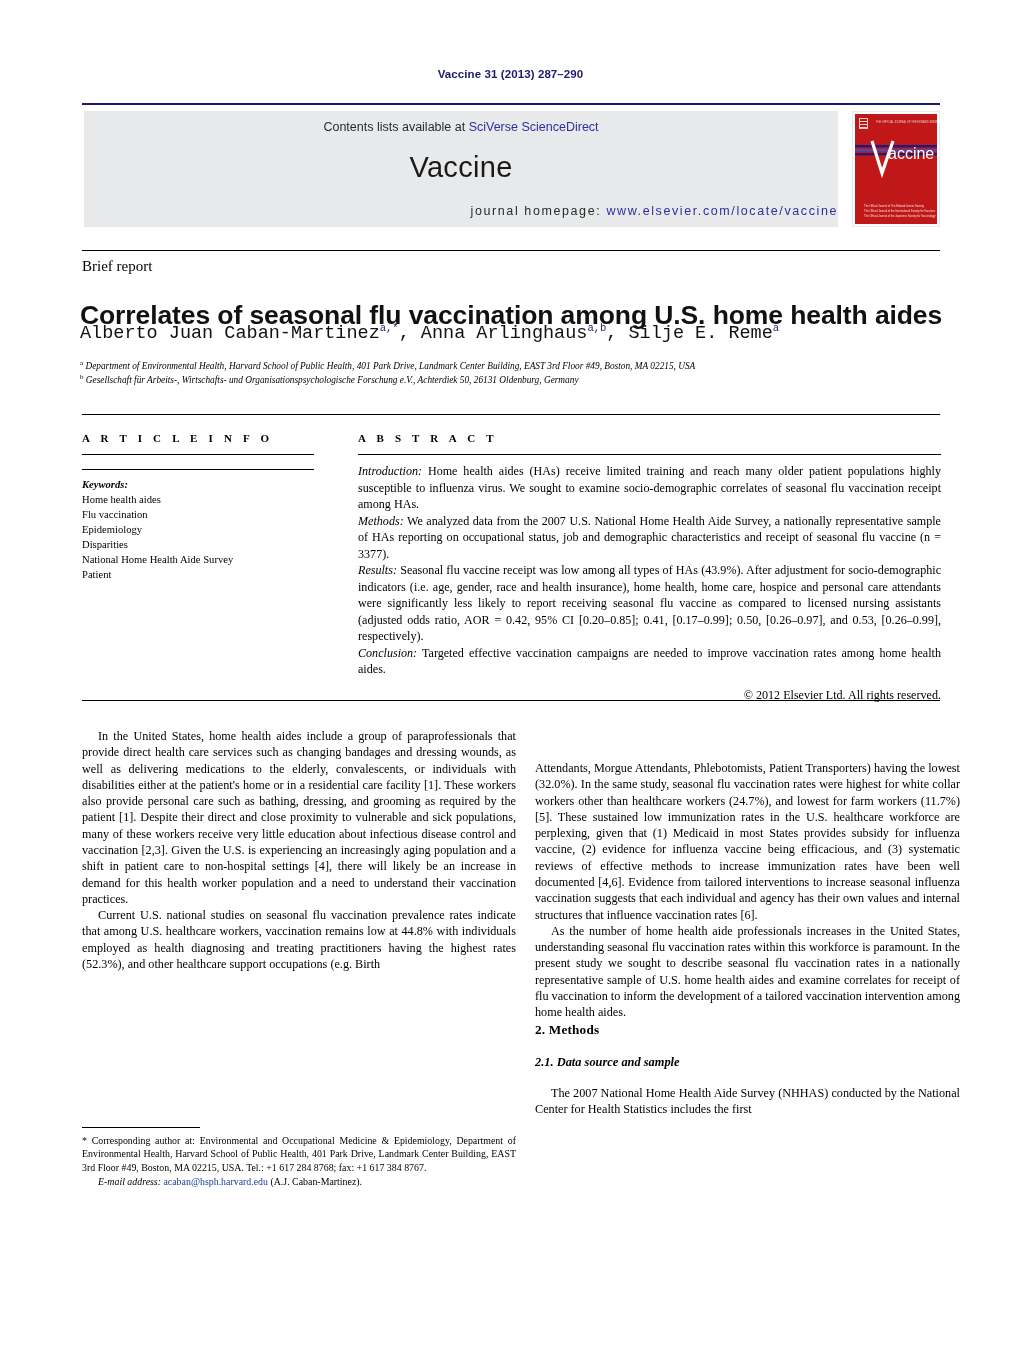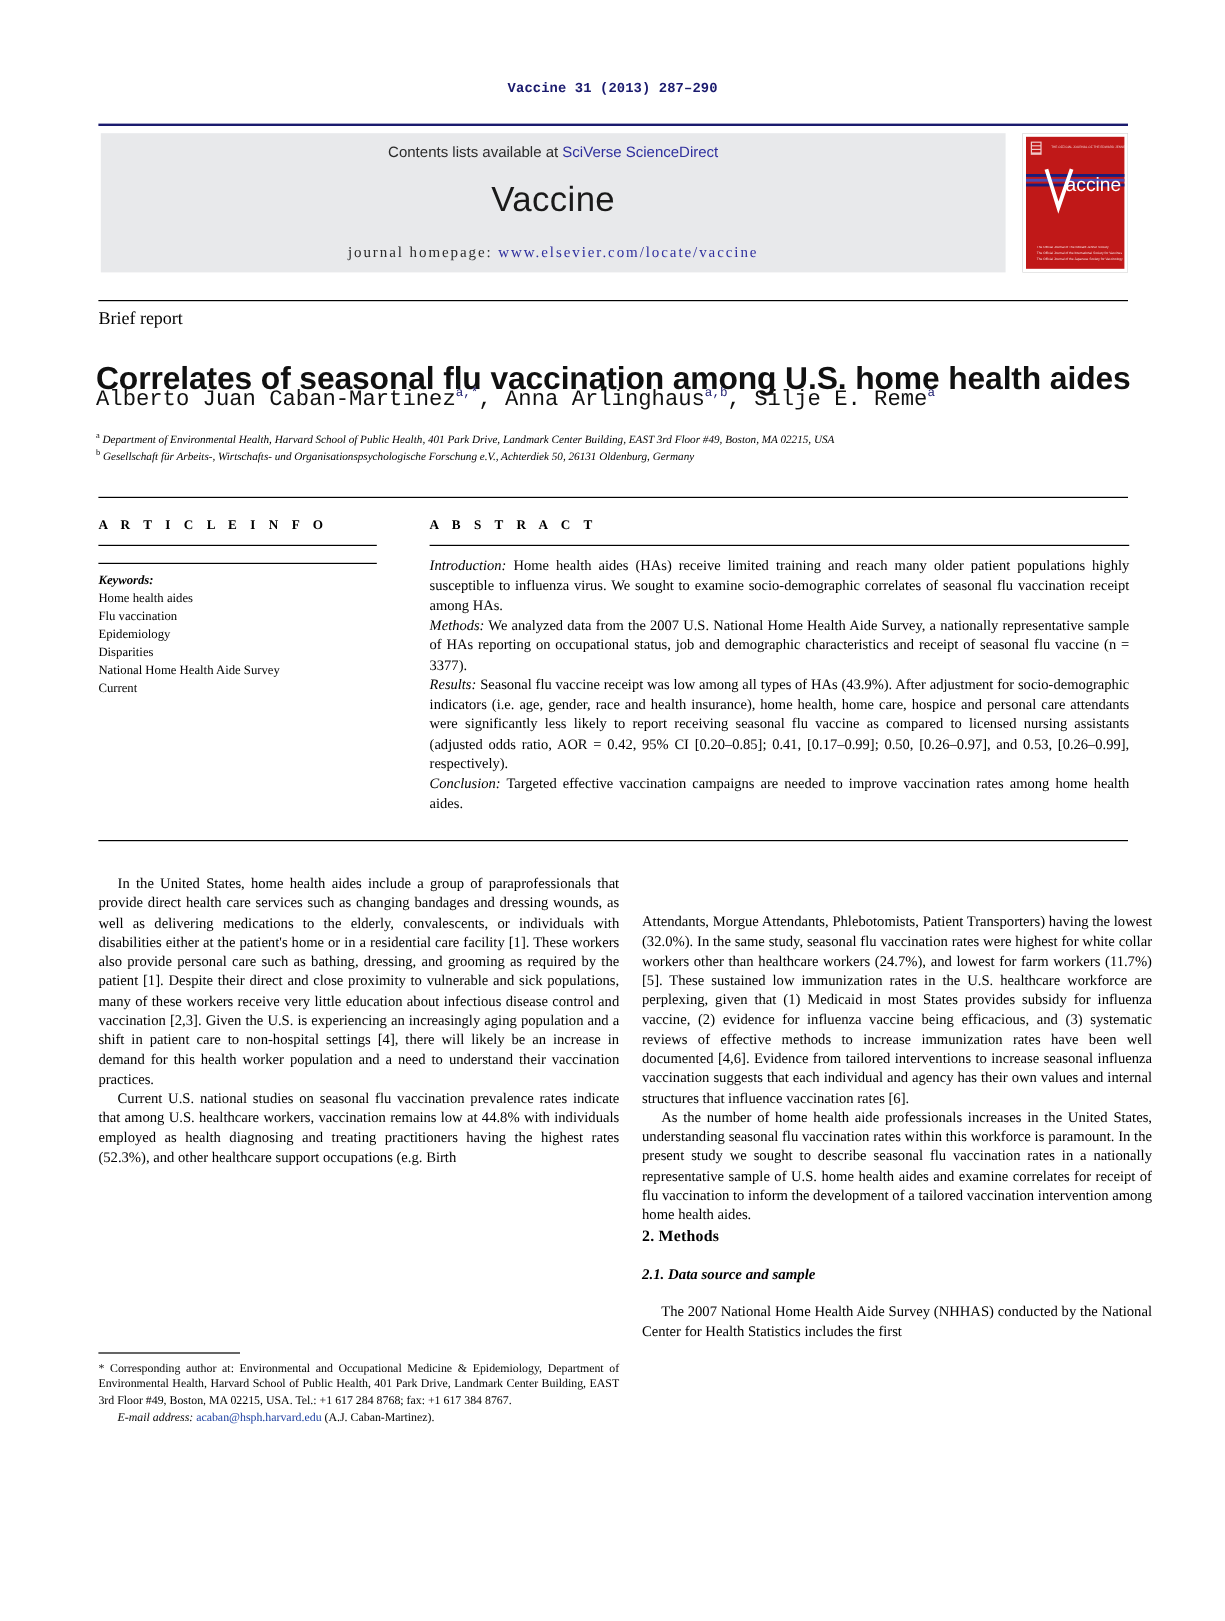--- a/index.html
+++ b/index.html
@@ -20,21 +20,21 @@
     left: 0; top: 0;
     width: 1021px;
     height: 1351px;
   }
 
   
   .running-head {
     position: absolute;
     top: 68px; left: 0; width: 1021px;
     text-align: center;
-    font-family: Liberation Mono, monospace;
+    font-family: Liberation Sans, sans-serif;
     font-weight: bold;
     font-size: 11.5px;
     color: #1b1b6e;
     letter-spacing: 0.1px;
   }
 
   
   .masthead {
     position: absolute;
     left: 82px; top: 103px;
@@ -89,22 +89,22 @@
     top: 40px; left: 0; width: 100%;
     text-align: center;
     font-family: "Liberation Sans", sans-serif;
     font-size: 29px;
     color: #1a1a1a;
     letter-spacing: 0.3px;
   }
   .homepage-line {
     position: absolute;
     bottom: 9px; left: 0; width: 100%;
-    text-align: center;
-    font-family: Liberation Serif, serif;
+    text-align: right;
+    font-family: Liberation Sans, sans-serif;
     font-size: 12.5px;
     letter-spacing: 1.6px;
     color: #2b2b2b;
   }
   .homepage-line .hp-url { color: #2f2f9e; }
   .cover-thumb {
     flex: 0 0 88px;
     width: 88px;
     margin-left: 14px;
     position: relative;
@@ -349,32 +349,33 @@
     <div class="sec-head">A R T I C L E    I N F O</div>
     <div class="info-rule"></div>
     <div class="info-rule kw-block"></div>
     <div class="info-body">
       <div class="it">Keywords:</div>
       <div>Home health aides</div>
       <div>Flu vaccination</div>
       <div>Epidemiology</div>
       <div>Disparities</div>
       <div>National Home Health Aide Survey</div>
-      <div>Current</div>
+      <div>Patient</div>
     </div>
   </div>
 
   <div class="abs-col">
     <div class="sec-head">A B S T R A C T</div>
     <div class="abs-rule"></div>
     <div class="abs-body">
       <p><span class="lbl">Introduction:</span><span> Home health aides (HAs) receive limited training and reach many older patient populations highly susceptible to influenza virus. We sought to examine socio-demographic correlates of seasonal flu vaccination receipt among HAs.</span></p>
       <p><span class="lbl">Methods:</span><span> We analyzed data from the 2007 U.S. National Home Health Aide Survey, a nationally representative sample of HAs reporting on occupational status, job and demographic characteristics and receipt of seasonal flu vaccine (n = 3377).</span></p>
       <p><span class="lbl">Results:</span><span> Seasonal flu vaccine receipt was low among all types of HAs (43.9%). After adjustment for socio-demographic indicators (i.e. age, gender, race and health insurance), home health, home care, hospice and personal care attendants were significantly less likely to report receiving seasonal flu vaccine as compared to licensed nursing assistants (adjusted odds ratio, AOR = 0.42, 95% CI [0.20–0.85]; 0.41, [0.17–0.99]; 0.50, [0.26–0.97], and 0.53, [0.26–0.99], respectively).</span></p>
       <p><span class="lbl">Conclusion:</span><span> Targeted effective vaccination campaigns are needed to improve vaccination rates among home health aides.</span></p>
+      <div class="copyright">© 2012 Elsevier Ltd. All rights reserved.</div>
     </div>
   </div>
 
   <div class="band-rule-bottom"></div>
 
   <div class="col col-left">
     <p>In the United States, home health aides include a group of paraprofessionals that provide direct health care services such as changing bandages and dressing wounds, as well as delivering medications to the elderly, convalescents, or individuals with disabilities either at the patient's home or in a residential care facility [1]. These workers also provide personal care such as bathing, dressing, and grooming as required by the patient [1]. Despite their direct and close proximity to vulnerable and sick populations, many of these workers receive very little education about infectious disease control and vaccination [2,3]. Given the U.S. is experiencing an increasingly aging population and a shift in patient care to non-hospital settings [4], there will likely be an increase in demand for this health worker population and a need to understand their vaccination practices.</p>
     <p>Current U.S. national studies on seasonal flu vaccination prevalence rates indicate that among U.S. healthcare workers, vaccination remains low at 44.8% with individuals employed as health diagnosing and treating practitioners having the highest rates (52.3%), and other healthcare support occupations (e.g. Birth</p>
   </div>
 

